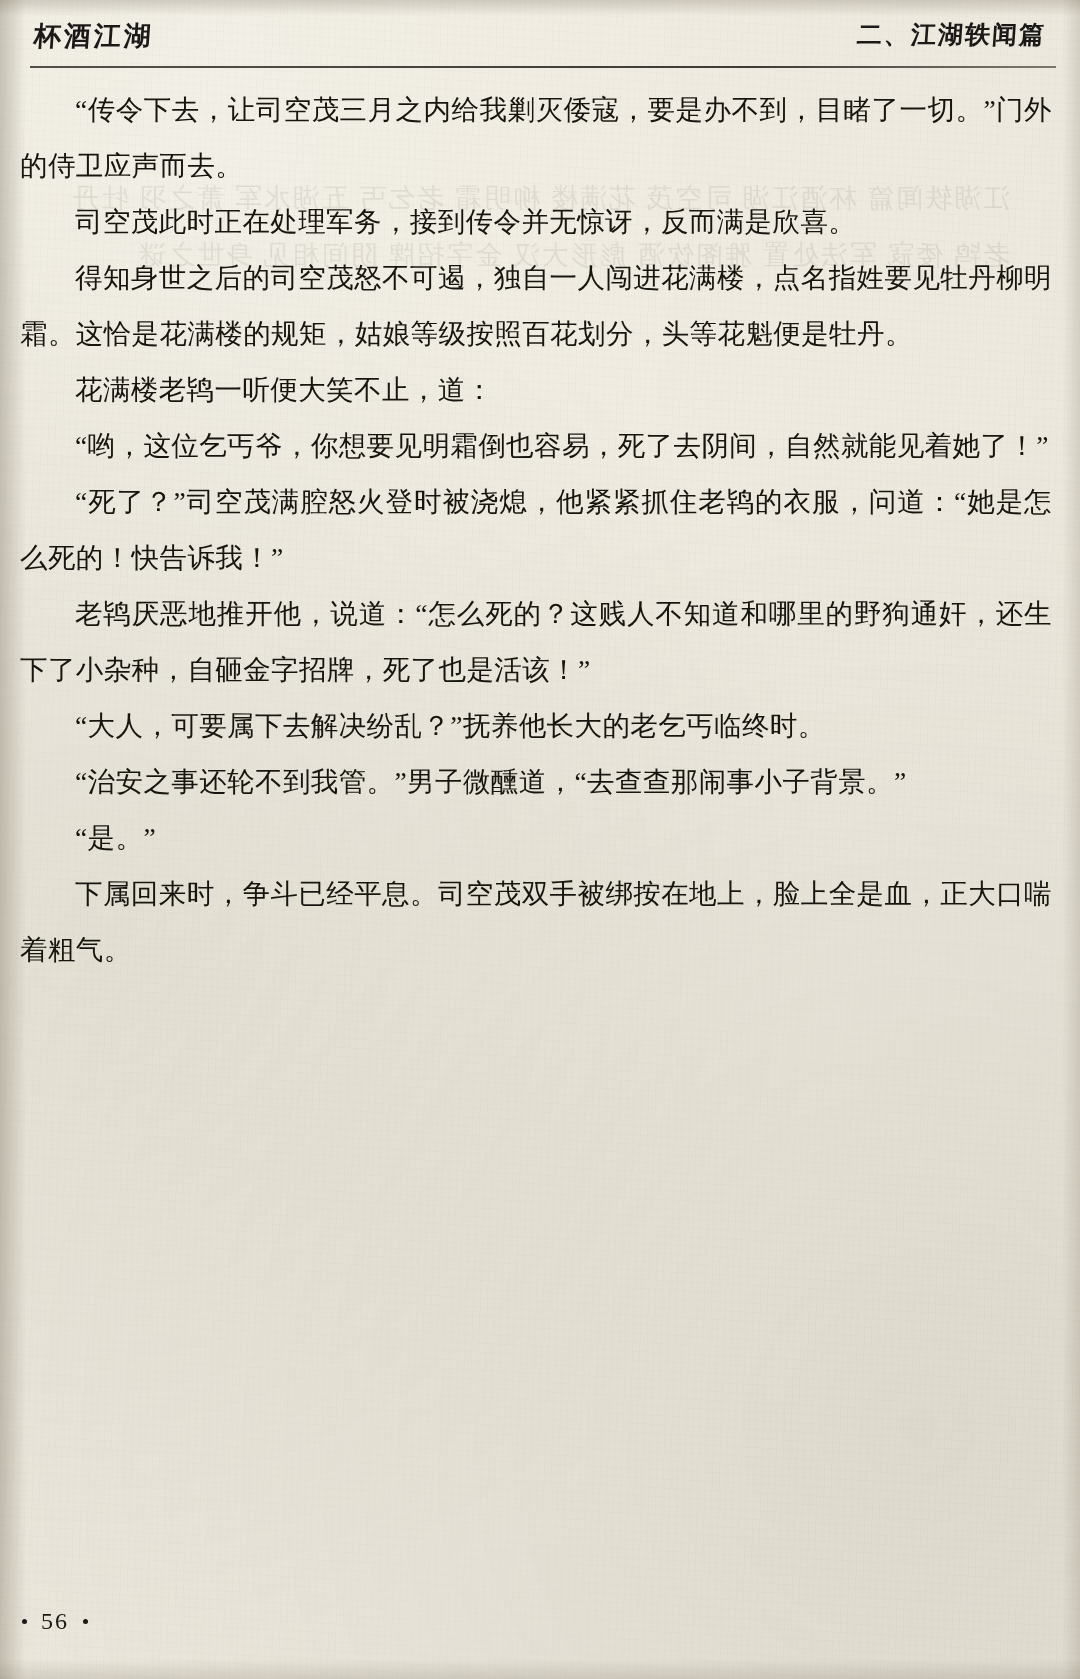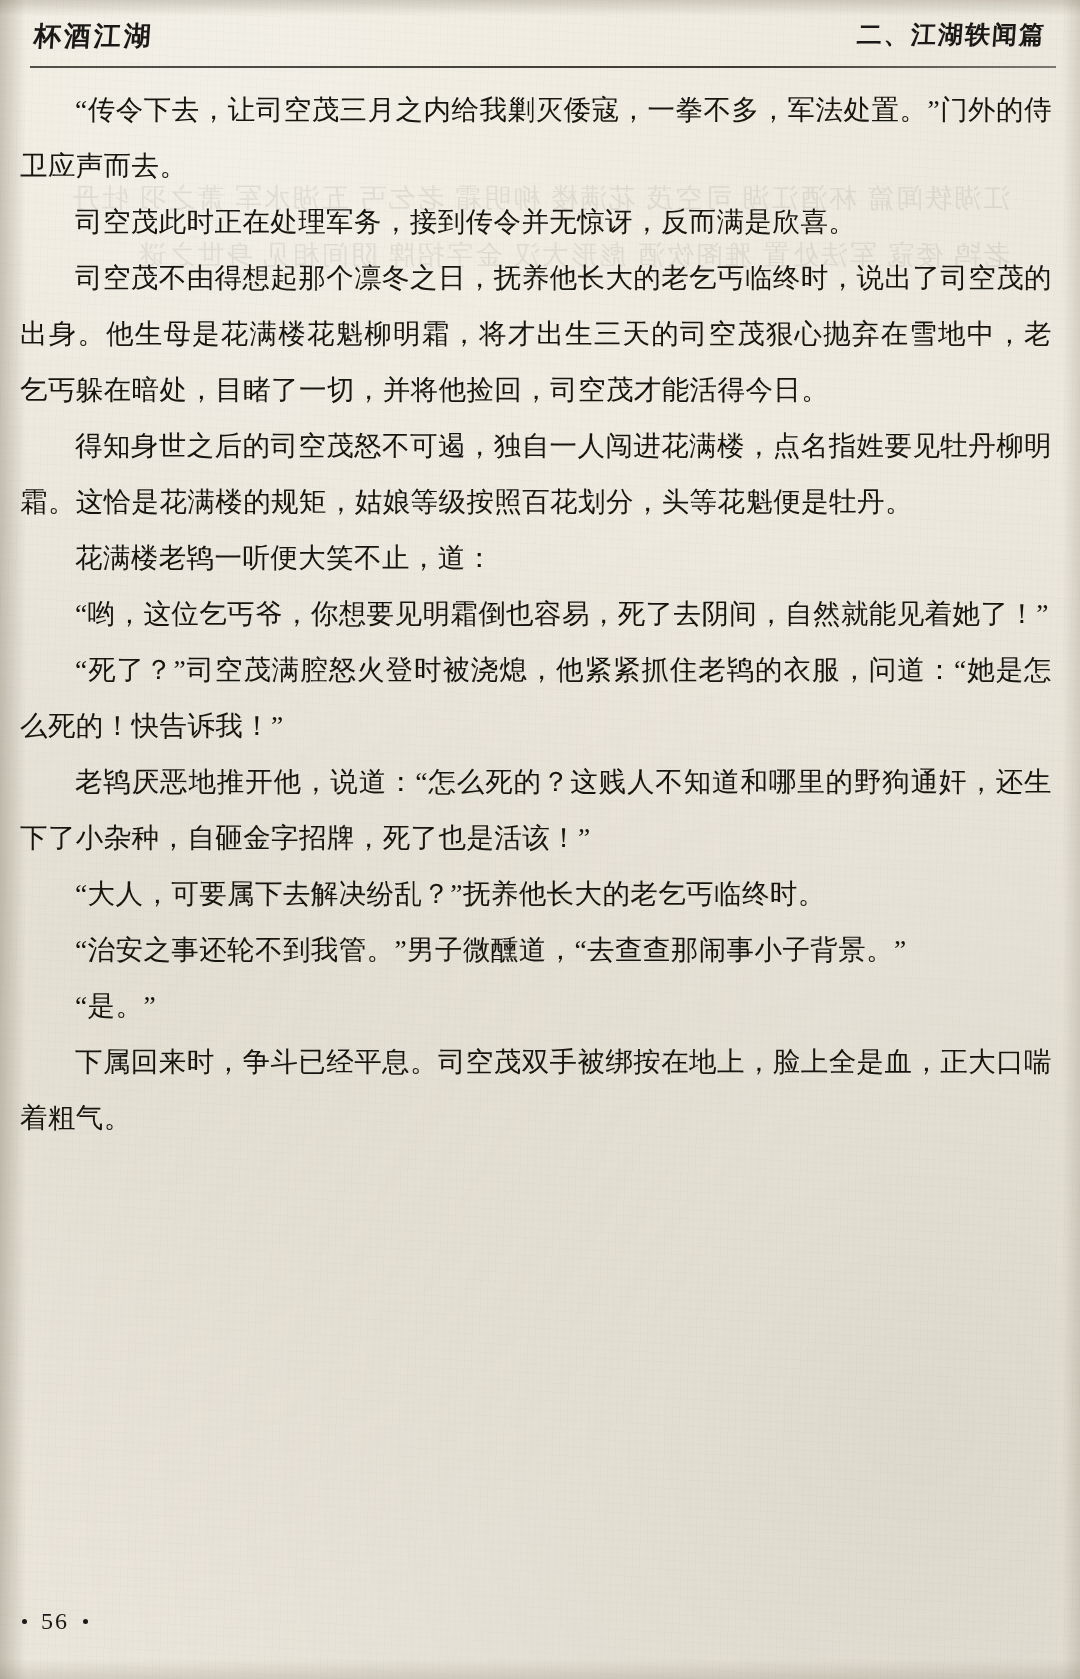--- a/index.html
+++ b/index.html
@@ -150,23 +150,22 @@
   <div class="bleed">江湖轶闻篇 杯酒江湖 司空茂 花满楼 柳明霜 老乞丐 五湖水军 萧之羽 牡丹 老鸨 倭寇 军法处置 雅阁饮酒 彪形大汉 金字招牌 阴间相见 身世之谜</div>
   <div class="paper-texture"></div>
 
   <div class="header">
     <div class="header-title-left">杯酒江湖</div>
     <div class="header-title-right">二、江湖轶闻篇</div>
   </div>
   <div class="header-rule"></div>
 
   <div class="body-text">
-    <p class="para">“传令下去，让司空茂三月之内给我剿灭倭寇，一拳不多，军法处置。”门外的侍卫应声而去。</p>
+    <p class="para">“传令下去，让司空茂三月之内给我剿灭倭寇，要是办不到，目睹了一切。”门外的侍卫应声而去。</p>
     <p class="para">司空茂此时正在处理军务，接到传令并无惊讶，反而满是欣喜。</p>
-    <p class="para">司空茂不由得想起那个凛冬之日，抚养他长大的老乞丐临终时，说出了司空茂的出身。他生母是花满楼花魁柳明霜，将才出生三天的司空茂狠心抛弃在雪地中，老乞丐躲在暗处，目睹了一切，并将他捡回，司空茂才能活得今日。</p>
     <p class="para">得知身世之后的司空茂怒不可遏，独自一人闯进花满楼，点名指姓要见牡丹柳明霜。这恰是花满楼的规矩，姑娘等级按照百花划分，头等花魁便是牡丹。</p>
     <p class="para">花满楼老鸨一听便大笑不止，道：</p>
     <p class="para">“哟，这位乞丐爷，你想要见明霜倒也容易，死了去阴间，自然就能见着她了！”</p>
     <p class="para">“死了？”司空茂满腔怒火登时被浇熄，他紧紧抓住老鸨的衣服，问道：“她是怎么死的！快告诉我！”</p>
     <p class="para">老鸨厌恶地推开他，说道：“怎么死的？这贱人不知道和哪里的野狗通奸，还生下了小杂种，自砸金字招牌，死了也是活该！”</p>
     <p class="para">“大人，可要属下去解决纷乱？”抚养他长大的老乞丐临终时。</p>
     <p class="para">“治安之事还轮不到我管。”男子微醺道，“去查查那闹事小子背景。”</p>
     <p class="para">“是。”</p>
     <p class="para">下属回来时，争斗已经平息。司空茂双手被绑按在地上，脸上全是血，正大口喘着粗气。</p>
   </div>

